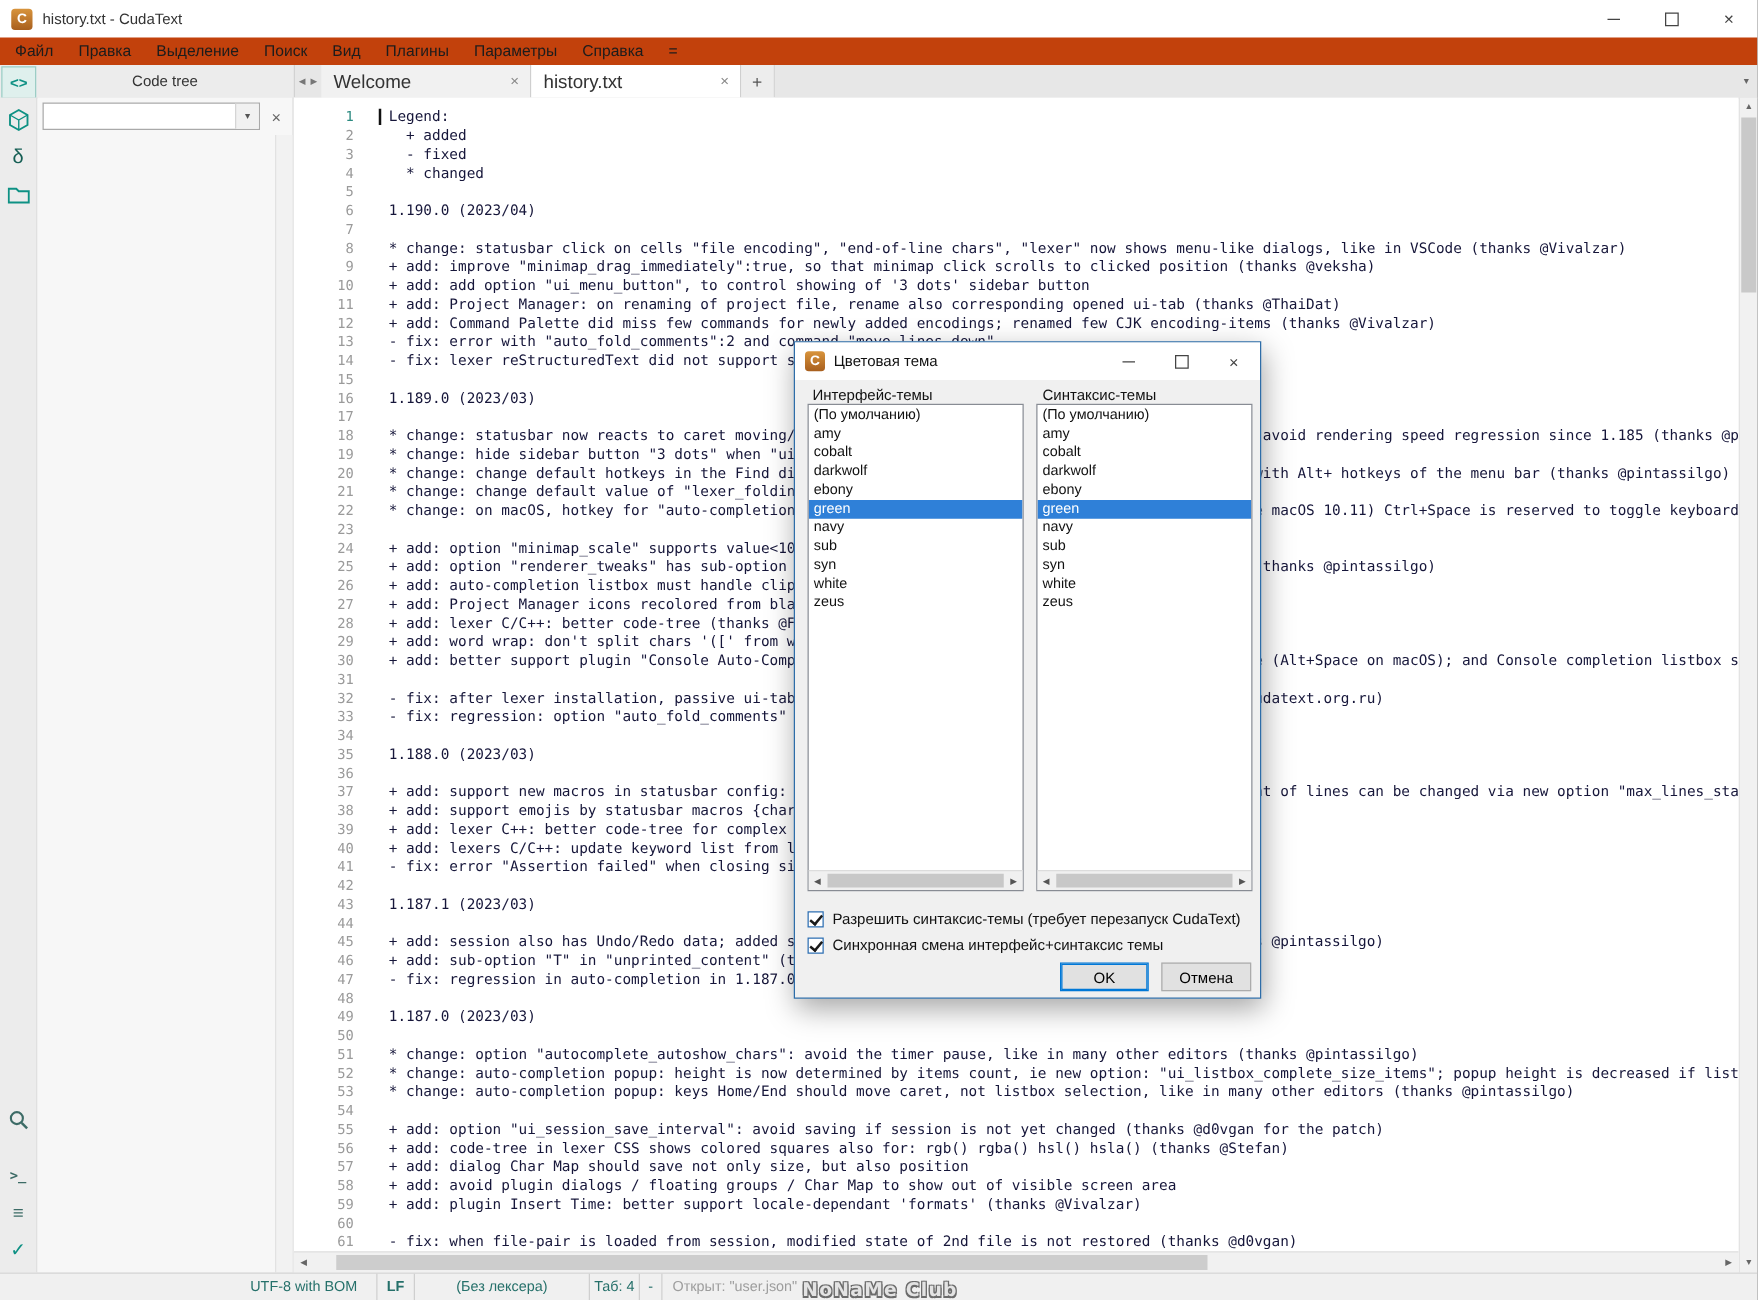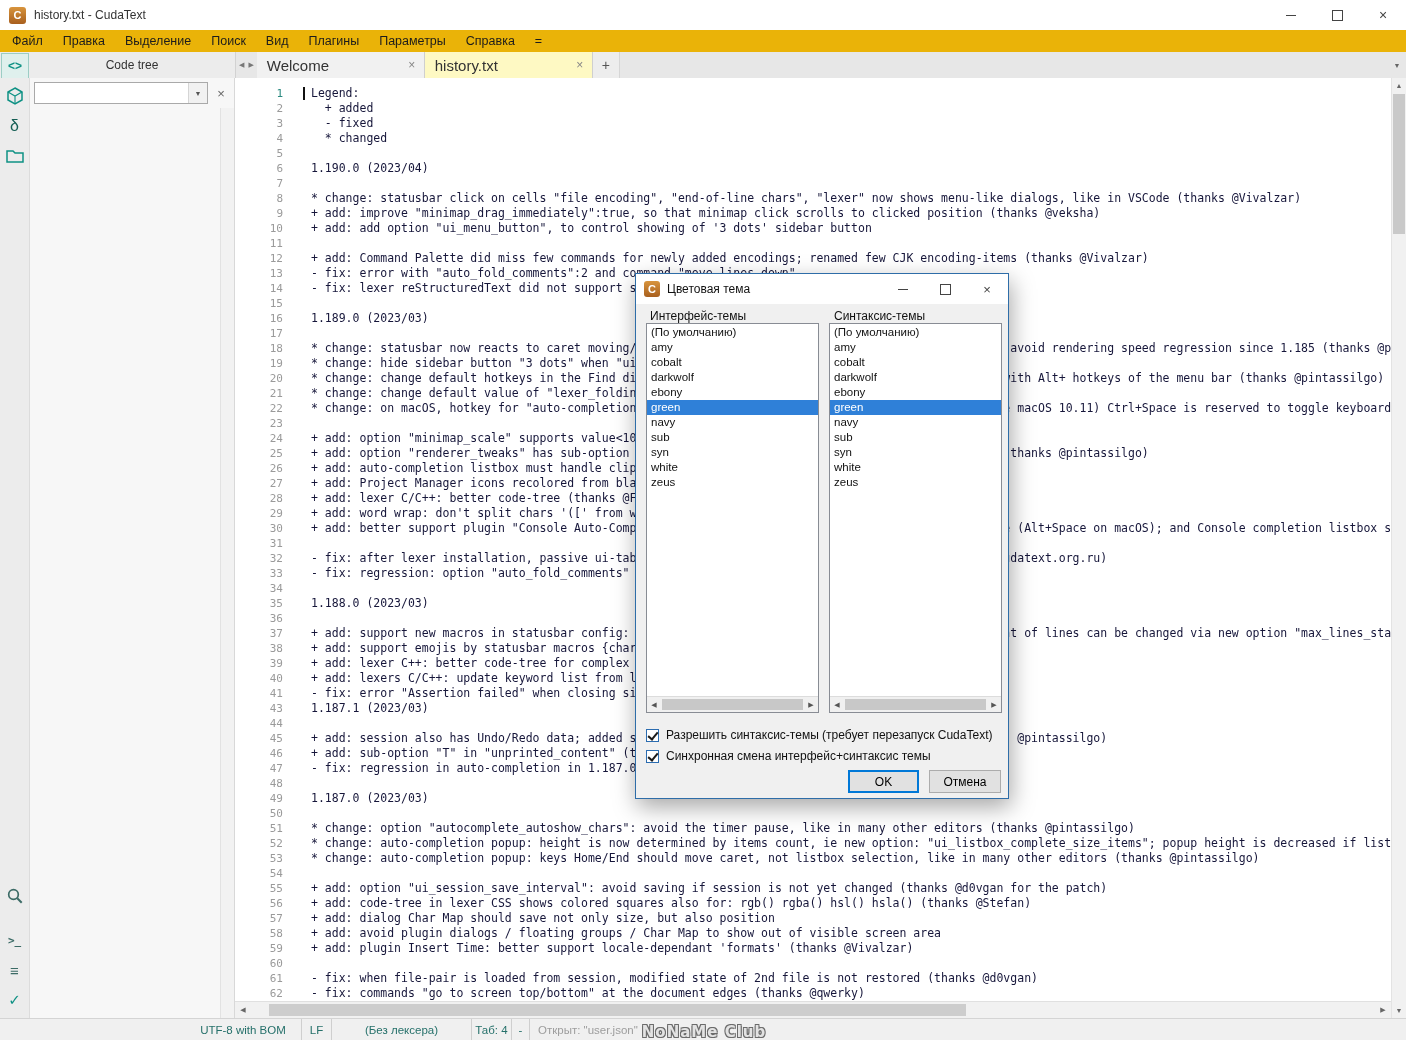--- a/index.html
+++ b/index.html
@@ -9,32 +9,32 @@
   .titlebar{position:absolute;top:0;left:0;right:0;height:30px;background:#ffffff;display:flex;align-items:center;}
   .app-icon{width:17px;height:17px;margin-left:9px;border-radius:3px;background:linear-gradient(#d8943c,#a85f1e);
             color:#fff;font-weight:bold;font-size:11px;display:flex;align-items:center;justify-content:center;flex:none;}
   .app-icon.small{width:16px;height:16px;margin-left:0;}
   .title-text{margin-left:8px;font-size:12px;color:#333;}
   .win-controls{margin-left:auto;display:flex;height:30px;}
   .win-btn{width:46px;height:30px;display:flex;align-items:center;justify-content:center;color:#444;font-size:14px;}
   .glyph-min{display:block;width:10px;height:1px;background:#444;}
   .glyph-max{display:block;width:9px;height:9px;border:1px solid #444;}
   
-  .menubar{position:absolute;top:30px;left:0;right:0;height:22px;background:#eab308;display:flex;align-items:center;padding-left:2px;}
+  .menubar{position:absolute;top:30px;left:0;right:0;height:22px;background:#c2410c;display:flex;align-items:center;padding-left:2px;}
   .menu-item{padding:3px 10px;font-size:12.5px;color:#1c1c1c;}
   
   .topstrip{position:absolute;top:52px;left:0;right:0;height:26px;background:#e7e7e7;display:flex;border-bottom:1px solid #d6d6d6;}
   .panel-header{width:235px;display:flex;align-items:center;background:#ececec;border-right:1px solid #d2d2d2;flex:none;}
   .brackets-icon{width:26px;height:24px;margin:1px 0 0 1px;background:#dff0ed;border:1px solid #9ccdc5;color:#0e9184;
                  font-weight:bold;font-size:12px;display:flex;align-items:center;justify-content:center;}
   .panel-title{flex:1;text-align:center;font-size:12px;color:#333;}
   .tab-scroll{display:flex;align-items:center;padding:0 3px;gap:4px;color:#777;font-size:7px;}
   .tab-bar{display:flex;}
   .tab{width:168px;display:flex;align-items:center;background:#f1f1f1;border-right:1px solid #cfcfcf;padding:0 4px;box-sizing:border-box;}
-  .tab.active{background:#fef9c3;}
+  .tab.active{background:#ffffff;}
   .tab-label{flex:1;font-size:15px;color:#333;padding-left:6px;white-space:nowrap;overflow:hidden;}
   .tab-close{width:16px;text-align:center;color:#888;font-size:12px;}
   .tab-plus{width:26px;display:flex;align-items:center;justify-content:center;font-size:14px;color:#555;background:#ededed;border-right:1px solid #d6d6d6;}
   .strip-spacer{flex:1;}
   .tab-menu{width:18px;display:flex;align-items:center;justify-content:center;font-size:7px;color:#666;}
   
   .main{position:absolute;top:78px;left:0;right:0;bottom:22px;display:flex;}
   .activitybar{width:30px;background:#ececec;border-right:1px solid #dcdcdc;display:flex;flex-direction:column;align-items:center;
                padding:6px 0;box-sizing:border-box;gap:6px;flex:none;}
   .act-icon{width:24px;height:24px;display:flex;align-items:center;justify-content:center;color:#0e9184;flex:none;}
@@ -241,20 +241,21 @@
           <div class="line">
             <span class="ln">9</span>
             <span class="txt">+ add: improve "minimap_drag_immediately":true, so that minimap click scrolls to clicked position (thanks @veksha)</span>
           </div>
           <div class="line">
             <span class="ln">10</span>
             <span class="txt">+ add: add option "ui_menu_button", to control showing of '3 dots' sidebar button</span>
           </div>
           <div class="line">
             <span class="ln">11</span>
+            <span class="txt">+ add: Project Manager: on renaming of project file, rename also corresponding opened ui-tab (thanks @ThaiDat)</span>
           </div>
           <div class="line">
             <span class="ln">12</span>
             <span class="txt">+ add: Command Palette did miss few commands for newly added encodings; renamed few CJK encoding-items (thanks @Vivalzar)</span>
           </div>
           <div class="line">
             <span class="ln">13</span>
             <span class="txt">- fix: error with "auto_fold_comments":2 and command "move lines down"</span>
           </div>
           <div class="line">
@@ -361,20 +362,24 @@
             <span class="ln">39</span>
             <span class="txt">+ add: lexer C++: better code-tree for complex C++11 code</span>
           </div>
           <div class="line">
             <span class="ln">40</span>
             <span class="txt">+ add: lexers C/C++: update keyword list from latest docs</span>
           </div>
           <div class="line">
             <span class="ln">41</span>
             <span class="txt">- fix: error "Assertion failed" when closing side panel</span>
+          </div>
+          <div class="line">
+            <span class="ln">42</span>
+            <span class="txt"></span>
           </div>
           <div class="line">
             <span class="ln">43</span>
             <span class="txt">1.187.1 (2023/03)</span>
           </div>
           <div class="line">
             <span class="ln">44</span>
             <span class="txt"></span>
           </div>
           <div class="line">
@@ -462,21 +467,21 @@
     <div class="vscroll">
       <div class="vs-arrow vs-top">▲</div>
       <div class="vs-thumb"></div>
       <div class="vs-arrow vs-bottom">▼</div>
     </div>
   </div>
 
   <div class="statusbar">
       <div class="status-cell" style="width: 185px; margin-top: 43px;">Стр 1, Кол 1</div>
       <div class="status-cell" style="width: 117px;">UTF-8 with BOM</div>
-      <div class="status-cell" style="width: 30px;">LF</div>
+      <div class="status-cell" style="width: 30px; font-weight: bold;">LF</div>
       <div class="status-cell" style="width: 140px;">(Без лексера)</div>
       <div class="status-cell" style="width: 40px;">Таб: 4</div>
       <div class="status-cell" style="width: 18px;">-</div>
       <div class="status-cell last">Открыт: "user.json"</div>
     </div>
   <div class="watermark">NoNaMe Club</div>
 
   <div class="dialog">
     <div class="dlg-titlebar">
       <div class="app-icon small">C</div>

